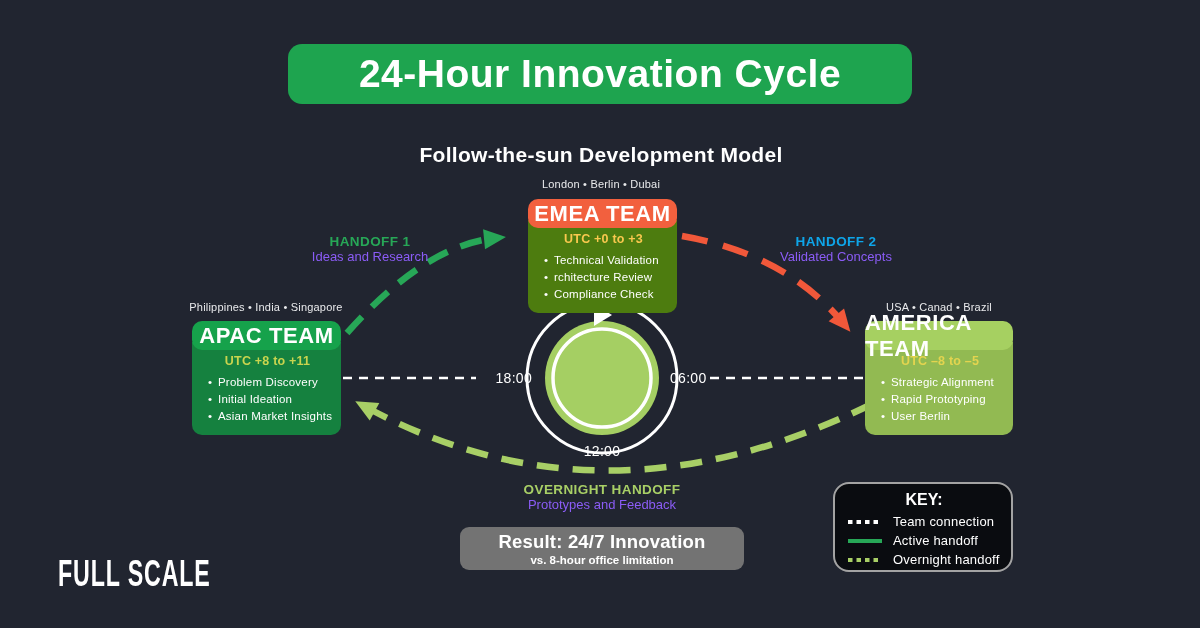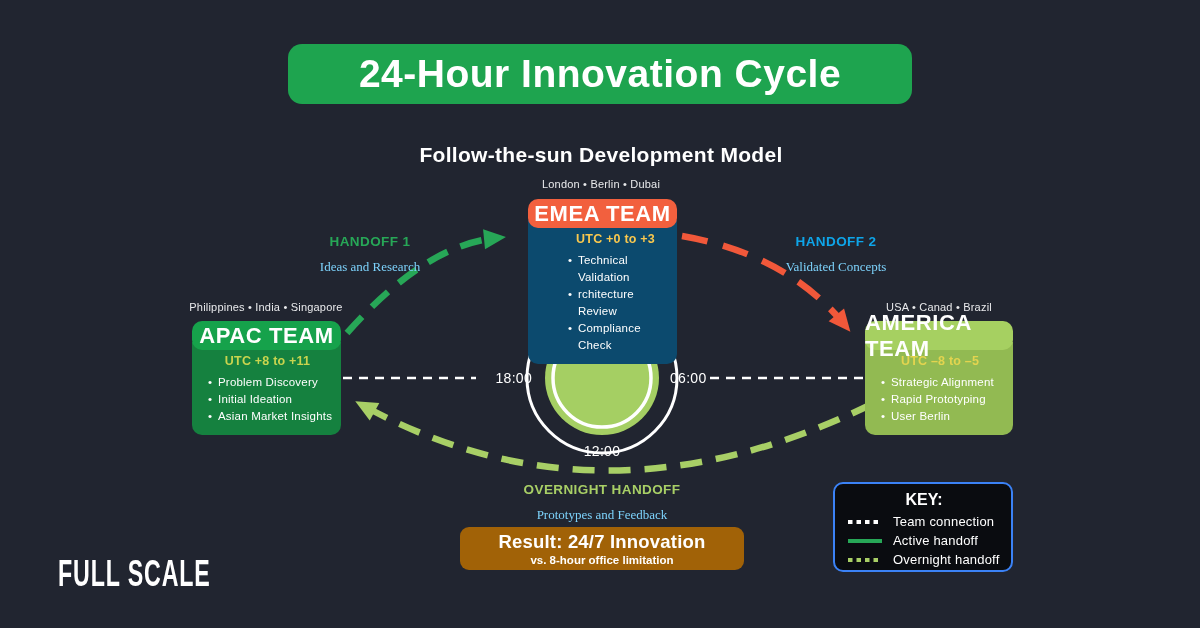--- a/index.html
+++ b/index.html
@@ -39,42 +39,42 @@
   .team-utc{text-align:center;font-size:12.5px;font-weight:bold;margin-bottom:6px;letter-spacing:0.2px;}
   .bullet-row{display:flex;align-items:flex-start;color:#fff;font-size:11.5px;line-height:17px;letter-spacing:0.2px;}
   .bullet-row .dot{width:16px;text-align:center;flex:0 0 16px;}
   .box-emea{left:528px;top:199px;width:149px;}
   .box-apac{left:192px;top:321px;width:149px;}
   .box-america{left:865px;top:321px;width:148px;}
 
   
   .handoff{width:200px;text-align:center;z-index:2;}
   .handoff .hl{font-size:13.5px;font-weight:bold;letter-spacing:0.4px;}
-  .handoff .hd{color:#7dd3fc;font-size:13px;margin-top:10px;font-family:Liberation Serif, serif;}
+  .handoff .hd{color:#8b5cf6;font-size:13px;margin-top:0;}
   .handoff-1{left:270px;top:234px;}
   .handoff-2{left:736px;top:234px;}
   .handoff-overnight{left:452px;top:482px;width:300px;}
 
   
   .clock-label{color:#fff;font-size:14px;z-index:2;letter-spacing:0.3px;}
   .cl-18{left:478px;top:370px;width:54px;text-align:right;}
   .cl-06{left:670px;top:370px;width:54px;text-align:left;}
   .cl-12{left:572px;top:443px;width:60px;text-align:center;}
 
   
   .result-box{
     left:460px;top:527px;width:284px;height:43px;border-radius:9px;z-index:2;
     display:flex;flex-direction:column;align-items:center;justify-content:center;color:#fff;
   }
   .result-box .r1{font-size:18.5px;font-weight:bold;letter-spacing:0.2px;}
   .result-box .r2{font-size:11.5px;font-weight:bold;margin-top:1px;}
 
   
   .key-box{
-    left:833px;top:482px;width:180px;height:90px;border:2px solid #3b82f6;border-radius:10px;
+    left:833px;top:482px;width:180px;height:90px;border:2px solid #a3a3a3;border-radius:16px;
     z-index:2;box-sizing:border-box;padding:7px 10px 6px 12px;color:#fff;
   }
   .key-title{text-align:center;font-size:16px;font-weight:bold;margin-bottom:5px;}
   .key-row{display:flex;align-items:center;margin:4px 0;}
   .key-row svg{flex:0 0 36px;margin-right:10px;}
   .key-row .kl{font-size:13px;letter-spacing:0.2px;}
 
   
   .logo{left:58px;top:553px;z-index:2;}
   .logo .lg{
@@ -116,21 +116,21 @@
   </svg>
 
   <div class="abs title-banner" style="background: rgb(30, 164, 79);">
     <div class="t">24-Hour Innovation Cycle</div>
   </div>
   <div class="abs subtitle">Follow-the-sun Development Model</div>
 
   <div class="abs loc loc-emea">London • Berlin • Dubai</div>
   <div class="abs team-box box-emea">
     <div class="team-header" style="background: rgb(242, 96, 62);">EMEA TEAM</div>
-    <div class="team-body" style="background: #0c4a6e; padding-left: 34px;">
+    <div class="team-body" style="background: #4d7c0f;">
       <div class="team-utc" style="color: rgb(249, 200, 78);">UTC +0 to +3</div>
       <div class="bullet-row">
         <span class="dot">•</span>
         <span>Technical Validation</span>
       </div>
       <div class="bullet-row">
         <span class="dot">•</span>
         <span>rchitecture Review</span>
       </div>
       <div class="bullet-row">
@@ -190,21 +190,21 @@
   </div>
   <div class="abs handoff handoff-overnight">
     <div class="hl" style="color: rgb(168, 207, 102);">OVERNIGHT HANDOFF</div>
     <div class="hd">Prototypes and Feedback</div>
   </div>
 
   <div class="abs clock-label cl-18">18:00</div>
   <div class="abs clock-label cl-06">06:00</div>
   <div class="abs clock-label cl-12">12:00</div>
 
-  <div class="abs result-box" style="background: #a16207;">
+  <div class="abs result-box" style="background: #737373;">
     <div class="r1">Result: 24/7 Innovation</div>
     <div class="r2">vs. 8-hour office limitation</div>
   </div>
 
   <div class="abs key-box" style="background: rgb(10, 12, 16);">
     <div class="key-title">KEY:</div>
     <div class="key-row">
       <svg width="36" height="8">
         <line x1="1" y1="4" x2="35" y2="4" stroke-width="4" stroke-dasharray="4.5 4" stroke="#FFFFFF"></line>
       </svg>

